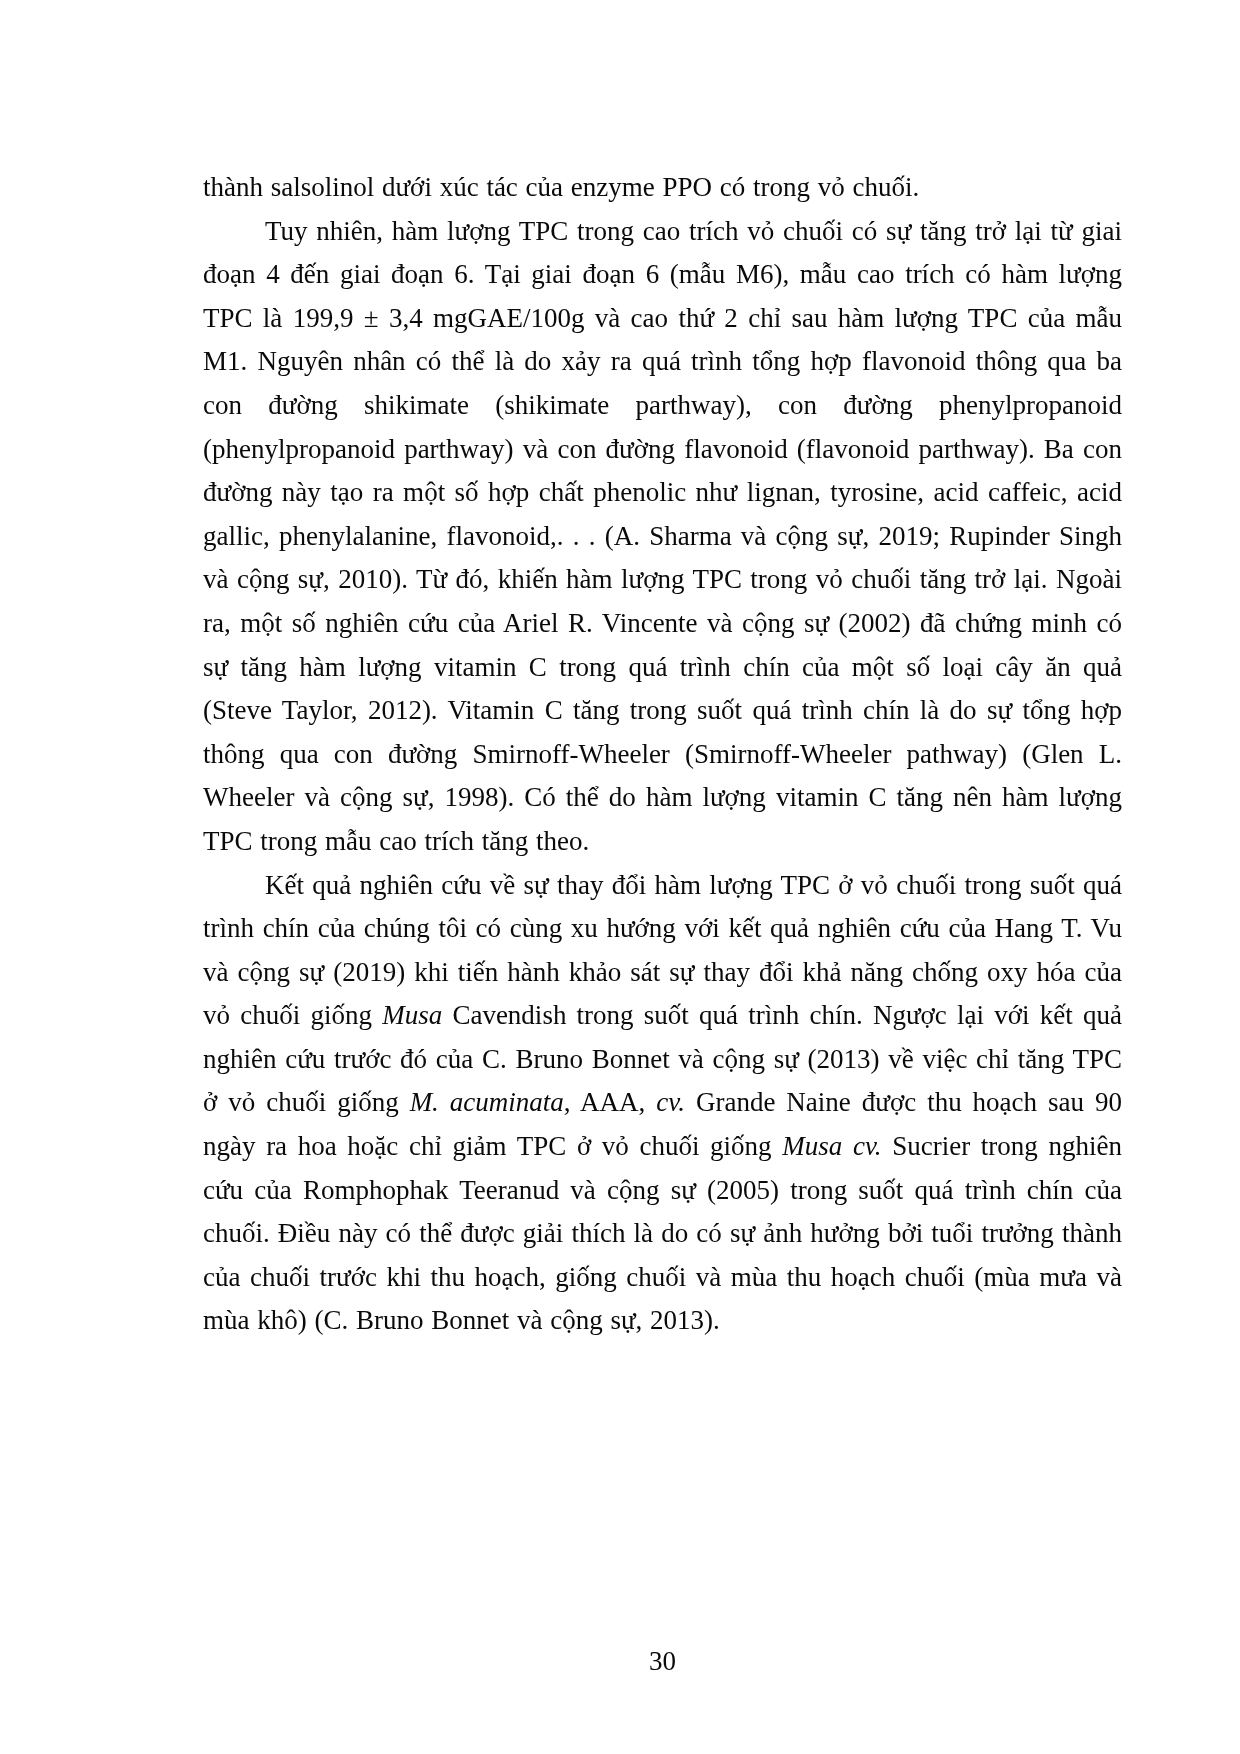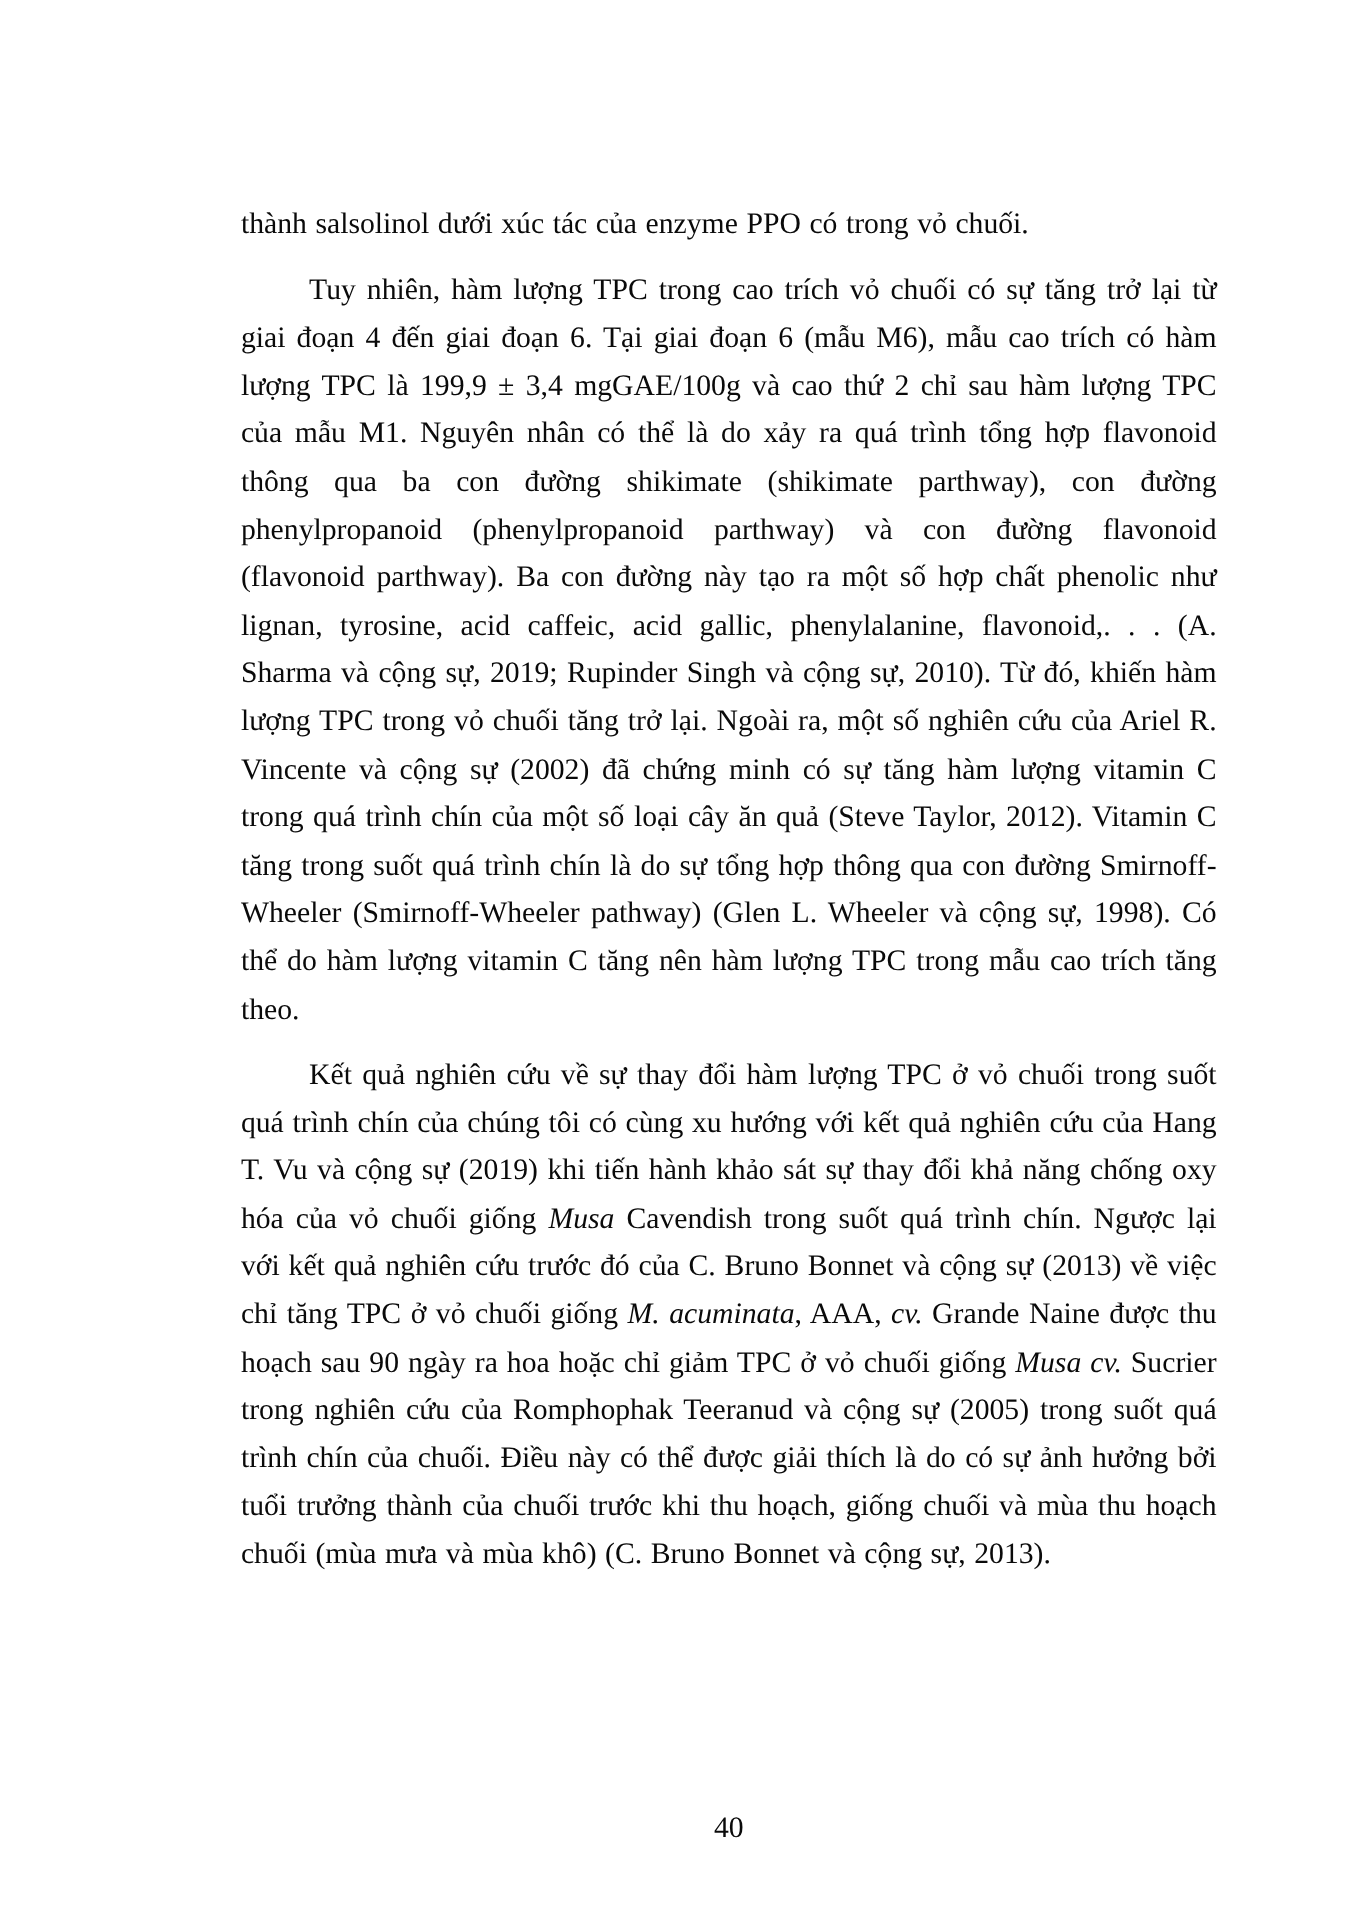--- a/index.html
+++ b/index.html
@@ -17,21 +17,21 @@
     font-family: "Liberation Serif", "DejaVu Serif", serif;
     color: #0a0a0a;
   }
   .text-block {
     position: absolute;
     left: 203px;
     top: 166px;
     width: 919px;
   }
   .text-block p {
-    margin: 16px;
+    margin: 0;
     font-size: 27px;
     line-height: 43.6px;
     text-align: justify;
     text-align-last: left;
     text-indent: 62px;
     word-spacing: 1px;
   }
   .text-block p.para-continuation {
     text-indent: 0;
     text-align: left;
@@ -53,16 +53,16 @@
 
 <div class="page">
 
   <div class="text-block">
     <p class="para-continuation"><span>thành salsolinol dưới xúc tác của enzyme PPO có trong vỏ chuối.</span></p>
     <p><span>Tuy nhiên, hàm lượng TPC trong cao trích vỏ chuối có sự tăng trở lại từ giai đoạn 4 đến giai đoạn 6. Tại giai đoạn 6 (mẫu M6), mẫu cao trích có hàm lượng TPC là 199,9 ± 3,4 mgGAE/100g và cao thứ 2 chỉ sau hàm lượng TPC của mẫu M1. Nguyên nhân có thể là do xảy ra quá trình tổng hợp flavonoid thông qua ba con đường shikimate (shikimate parthway), con đường phenylpropanoid (phenylpropanoid parthway) và con đường flavonoid (flavonoid parthway). Ba con đường này tạo ra một số hợp chất phenolic như lignan, tyrosine, acid caffeic, acid gallic, phenylalanine, flavonoid,. . . (A. Sharma và cộng sự, 2019; Rupinder Singh và cộng sự, 2010). Từ đó, khiến hàm lượng TPC trong vỏ chuối tăng trở lại. Ngoài ra, một số nghiên cứu của Ariel R. Vincente và cộng sự (2002) đã chứng minh có sự tăng hàm lượng vitamin C trong quá trình chín của một số loại cây ăn quả (Steve Taylor, 2012). Vitamin C tăng trong suốt quá trình chín là do sự tổng hợp thông qua con đường Smirnoff-Wheeler (Smirnoff-Wheeler pathway) (Glen L. Wheeler và cộng sự, 1998). Có thể do hàm lượng vitamin C tăng nên hàm lượng TPC trong mẫu cao trích tăng theo.</span></p>
     <p><span>Kết quả nghiên cứu về sự thay đổi hàm lượng TPC ở vỏ chuối trong suốt quá trình chín của chúng tôi có cùng xu hướng với kết quả nghiên cứu của Hang T. Vu và cộng sự (2019) khi tiến hành khảo sát sự thay đổi khả năng chống oxy hóa của vỏ chuối giống </span><i>Musa</i><span> Cavendish trong suốt quá trình chín. Ngược lại với kết quả nghiên cứu trước đó của C. Bruno Bonnet và cộng sự (2013) về việc chỉ tăng TPC ở vỏ chuối giống </span><i>M. acuminata</i><span>, AAA, </span><i>cv.</i><span> Grande Naine được thu hoạch sau 90 ngày ra hoa hoặc chỉ giảm TPC ở vỏ chuối giống </span><i>Musa cv.</i><span> Sucrier trong nghiên cứu của Romphophak Teeranud và cộng sự (2005) trong suốt quá trình chín của chuối. Điều này có thể được giải thích là do có sự ảnh hưởng bởi tuổi trưởng thành của chuối trước khi thu hoạch, giống chuối và mùa thu hoạch chuối (mùa mưa và mùa khô) (C. Bruno Bonnet và cộng sự, 2013).</span></p>
   </div>
 
   <div class="page-footer">
-    <span>40</span>
+    <span>30</span>
   </div>
 
 </div>
 
 </body></html>

